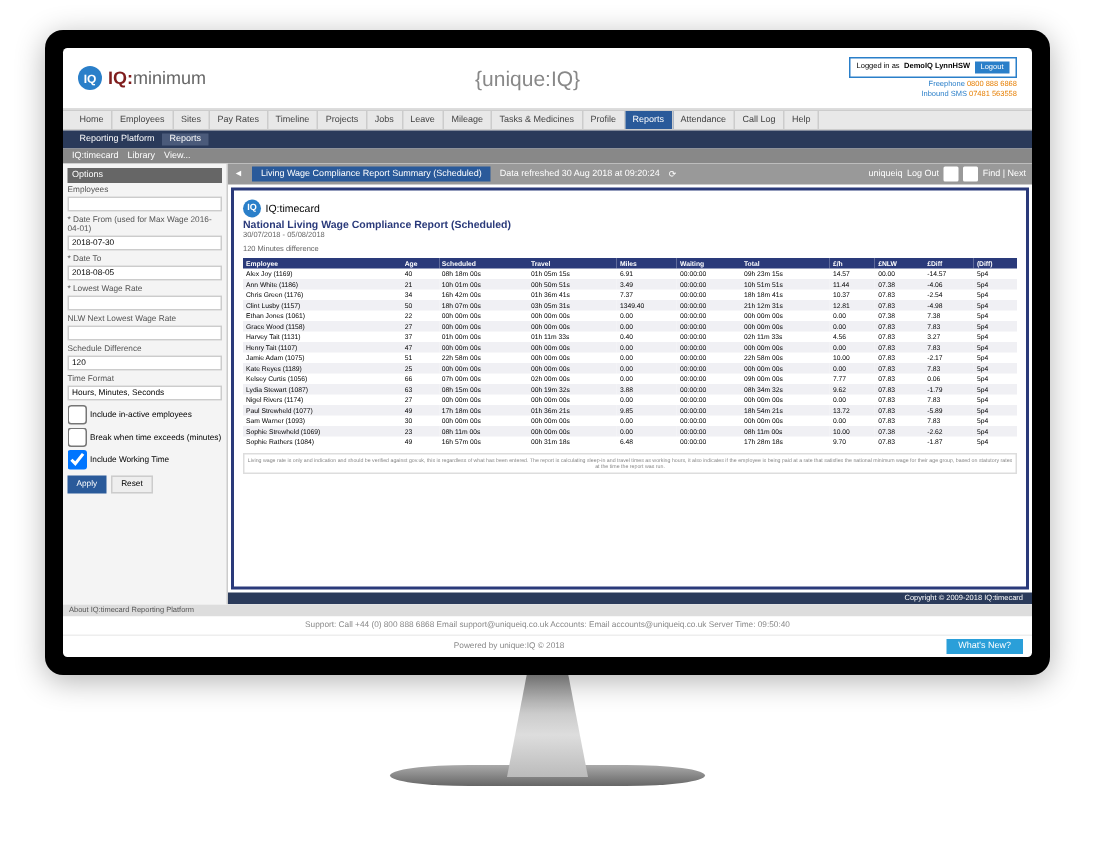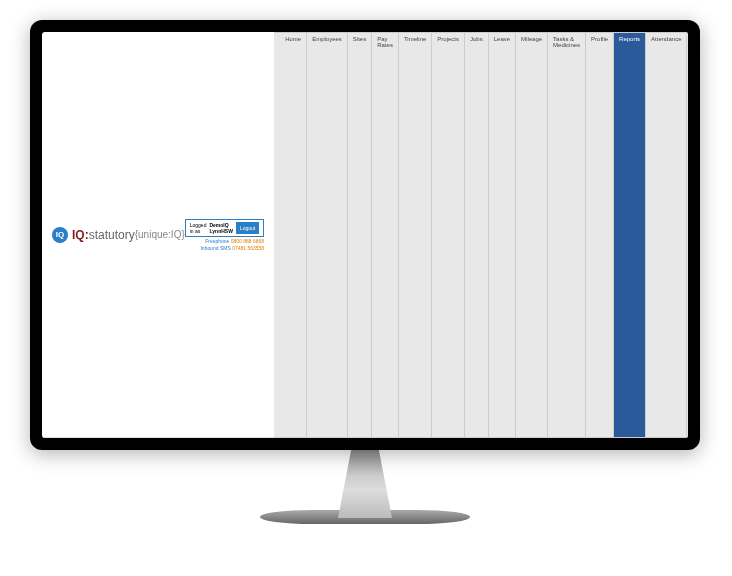--- a/index.html
+++ b/index.html
@@ -1,26 +1,26 @@
 <!DOCTYPE html>
 <html><head>
 <meta charset="utf-8">
 <style>
 *{box-sizing:border-box;margin:0;padding:0;font-family:Arial,sans-serif}
 body{background:#fff;width:732px;height:576px;overflow:hidden;position:relative}
 .monitor{position:absolute;top:20px;left:30px;width:670px;height:430px;background:#000;border-radius:12px;padding:12px;box-shadow:0 4px 20px rgba(0,0,0,0.3)}
-.screen{background:#fff;width:100%;height:100%;border-radius:3px;overflow:hidden;display:flex;flex-direction:row;font-size:7px}
+.screen{background:#fff;width:100%;height:100%;border-radius:3px;overflow:hidden;display:flex;flex-direction:column;font-size:7px}
 .stand-neck{position:absolute;top:448px;left:320px;width:90px;height:70px;background:linear-gradient(180deg,#888 0%,#ccc 40%,#ddd 60%,#bbb 100%);clip-path:polygon(35% 0,65% 0,80% 100%,20% 100%)}
 .stand-base{position:absolute;top:510px;left:260px;width:210px;height:14px;background:linear-gradient(180deg,#aaa,#666);border-radius:50%/100%}
 .header{display:flex;align-items:center;justify-content:space-between;padding:6px 10px;border-bottom:1px solid #ddd}
 .logo-area{display:flex;align-items:center;gap:4px}
 .logo-circle{width:16px;height:16px;border-radius:50%;background:#2a7fc9;display:flex;align-items:center;justify-content:center;color:#fff;font-size:8px;font-weight:bold}
 .logo-text{font-size:12px;color:#666}
 .logo-text b{color:#7f1d1d}
-.unique{font-size:10px;color:#888}
+.unique{font-size:14px;color:#888}
 .header-right{display:flex;flex-direction:column;align-items:flex-end;gap:1px;font-size:5px}
 .login-box{border:1px solid #2a7fc9;padding:2px 4px;display:flex;gap:3px}
 .logout-btn{background:#2a7fc9;color:#fff;padding:1px 4px;font-size:5px;border:none}
 .phone{color:#2a7fc9}
 .phone .num{color:#e67e00}
 .nav{background:#e8e8e8;border-top:1px solid #ccc;border-bottom:1px solid #ccc;display:flex;padding:0 6px}
 .nav-item{padding:3px 5px;font-size:6px;color:#444;border-right:1px solid #ccc;cursor:pointer}
 .nav-item.active{background:#2a5a9a;color:#fff}
 .subnav{background:#2a3a5a;color:#fff;display:flex;padding:2px 6px;font-size:6px}
 .subnav-item{padding:1px 5px;cursor:pointer}
@@ -62,21 +62,21 @@
 <body>
 
 <div class="stand-base"></div>
 <div class="stand-neck"></div>
 <div class="monitor">
 <div class="screen">
 
 <div class="header">
   <div class="logo-area">
     <div class="logo-circle">IQ</div>
-    <div class="logo-text"><b>IQ:</b><span>statutory</span></div>
+    <div class="logo-text"><b>IQ:</b><span>minimum</span></div>
   </div>
   <div class="unique">{unique:IQ}</div>
   <div class="header-right">
     <div class="login-box">
       <span>Logged in as</span>
       <b>DemoIQ LynnHSW</b>
       <button class="logout-btn">Logout</button>
     </div>
     <div class="phone"><span>Freephone</span> <span class="num">0800 888 6868</span></div>
     <div class="phone"><span>Inbound SMS</span> <span class="num">07481 563558</span></div>

